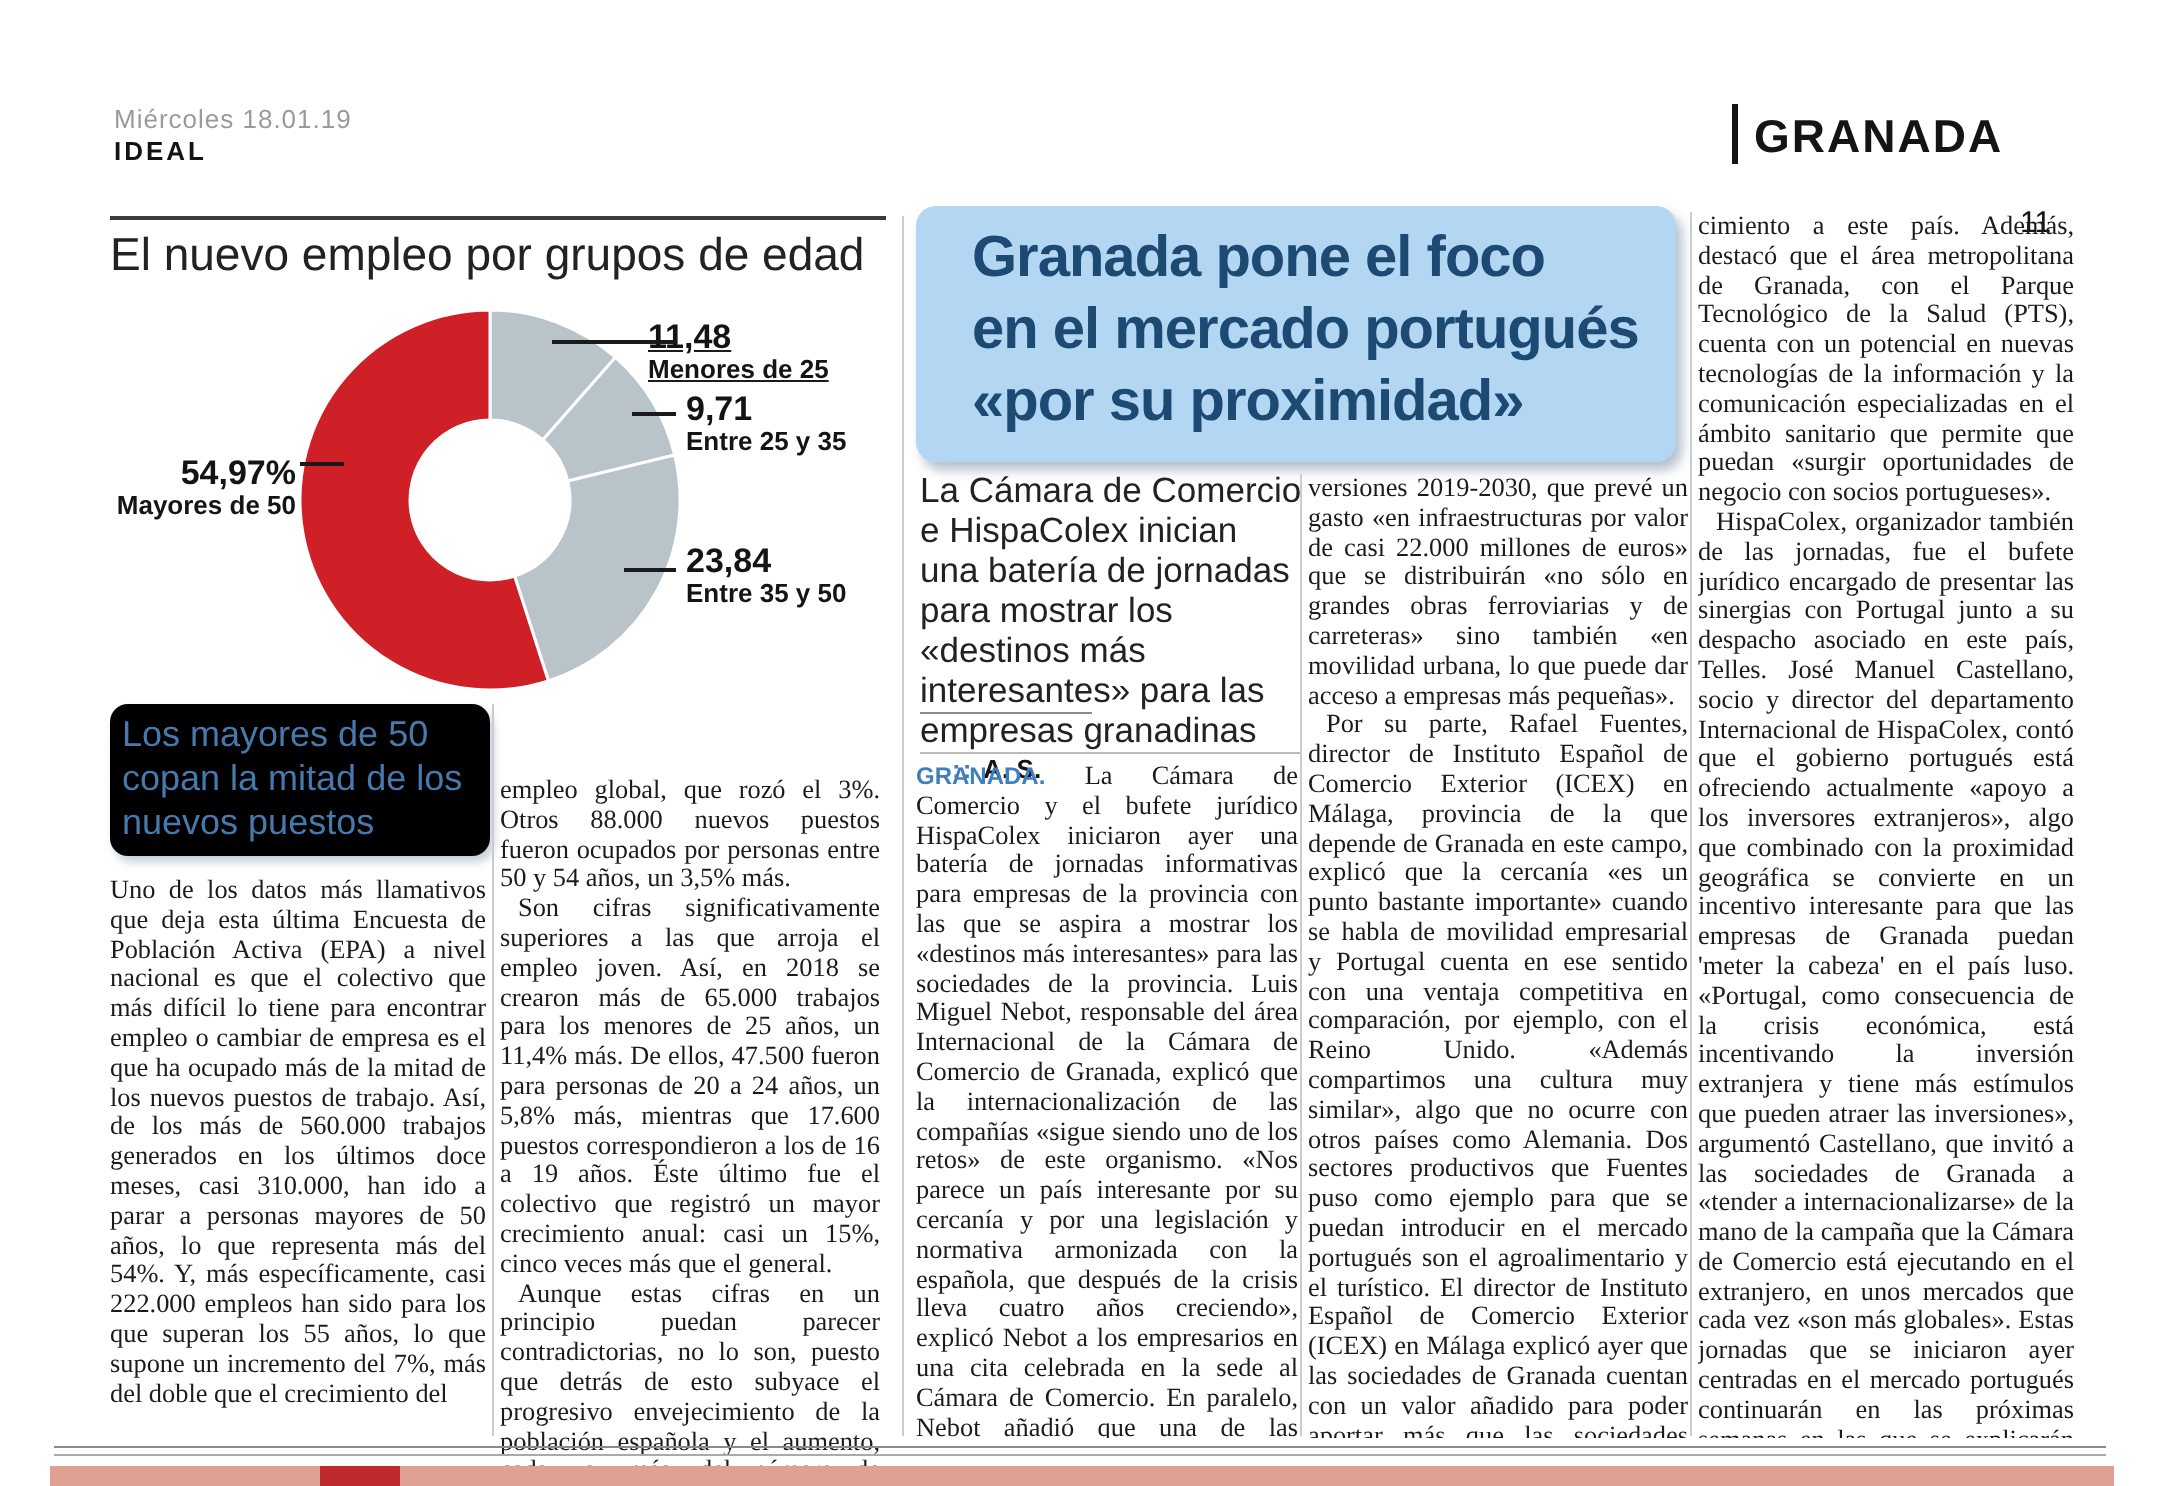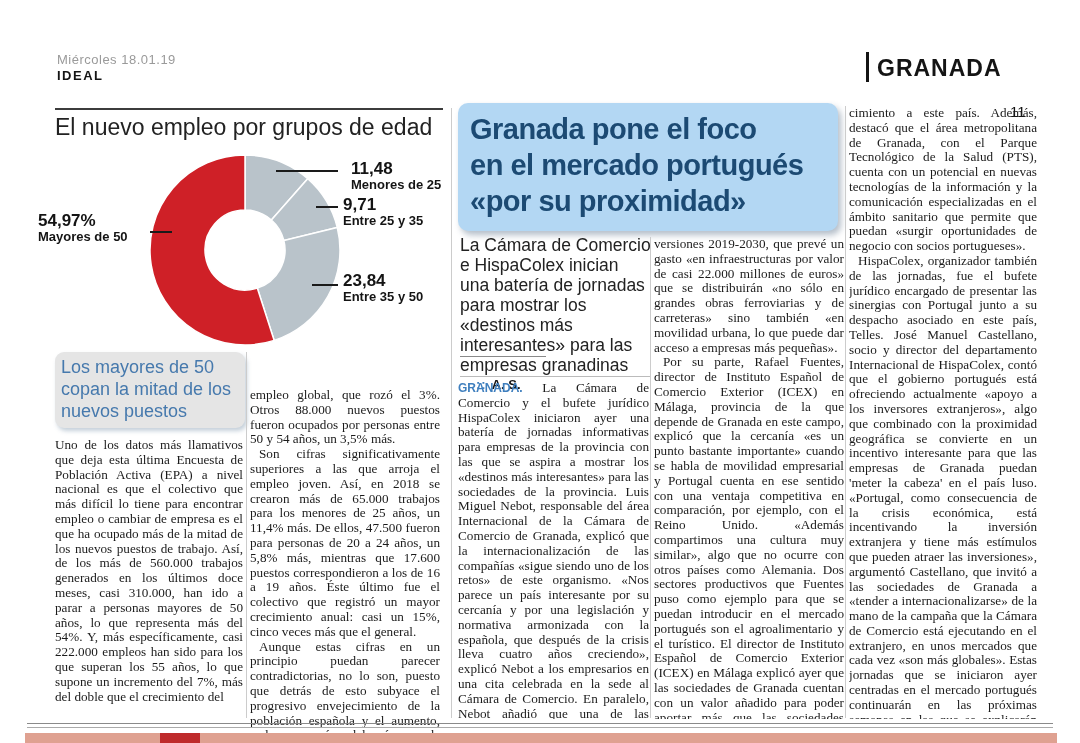--- a/index.html
+++ b/index.html
@@ -13,48 +13,48 @@
   .section-name{position:absolute;left:877px;top:55px;font-size:23px;font-weight:bold;color:#141414;letter-spacing:1px;}
   .page-number{position:absolute;left:1010px;top:58px;font-size:15px;font-weight:normal;color:#141414;margin-top:45px;}
 
   
   .module-rule{position:absolute;left:55px;top:108px;width:388px;height:2px;background:#3c3c3c;}
   .chart-title{position:absolute;left:55px;top:114px;font-size:23px;font-weight:400;color:#222;text-align:center;}
   .donut-wrap{position:absolute;left:145px;top:150px;width:200px;height:200px;}
   .clabel{position:absolute;line-height:1.05;}
   .clabel .val{font-size:17px;font-weight:bold;color:#141414;}
   .clabel .sub{font-size:13px;font-weight:bold;color:#141414;}
-  .cl0{left:351px;top:160px;}
+  .cl0{left:324px;top:160px;text-decoration:underline;}
   .cl1{left:343px;top:196px;}
   .cl2{left:343px;top:272px;}
-  .cl3{left:38px;top:212px;width:110px;}
+  .cl3{left:38px;top:228px;width:110px;text-align:right;}
   .leader{position:absolute;height:2px;background:#1a1a1a;}
   .ld0{left:276px;top:170px;width:62px;}
   .ld1{left:316px;top:206px;width:22px;}
   .ld2{left:312px;top:284px;width:26px;}
   .ld3{left:150px;top:231px;width:22px;}
 
-  .subhead-box{position:absolute;left:55px;top:352px;width:190px;height:76px;background:#e5e5e5;
+  .subhead-box{position:absolute;left:55px;top:352px;width:190px;height:76px;background:#000000;
                border-radius:9px;box-shadow:2px 3px 4px rgba(90,120,150,.35);
                padding:4px 0 0 6px;box-sizing:border-box;}
   .subhead-box div{font-size:18px;line-height:22px;color:#4679ad;white-space:nowrap;}
 
   
   .bodycol{position:absolute;overflow:hidden;font-family:"Liberation Serif",serif;
            font-size:13.2px;line-height:14.8px;text-align:justify;color:#1b1b1b;hyphens:auto;}
   .bodycol p{margin:0;}
   .bodycol p + p{text-indent:9px;}
 
   .mcolA{left:55px;top:438px;width:188px;height:282px;}
   .mcolB{left:250px;top:352px;width:190px;height:368px;margin-top:36px;}
 
   
   .headline-box{position:absolute;left:458px;top:103px;width:380px;height:128px;background:#b3d7f3;
                 border-radius:10px;box-shadow:3px 4px 6px rgba(40,70,100,.35);
-                padding:8px 0 0 12px;box-sizing:border-box;}
+                padding:8px 0 0 28px;box-sizing:border-box;}
   .headline-box div{font-size:29px;line-height:36px;font-weight:bold;color:#1c4a73;
                     letter-spacing:-.5px;white-space:nowrap;}
   .lead{position:absolute;left:460px;top:235px;width:192px;font-size:17.5px;line-height:20px;
         color:#222;}
   .lead-rule{position:absolute;left:460px;top:356px;width:86px;height:1px;background:#8a8a8a;}
   .byline{position:absolute;left:460px;top:361px;font-size:13px;font-weight:bold;color:#141414;margin:16px;}
   .byline-marker{color:#3f7fbe;margin-right:5px;letter-spacing:1px;}
   .byline-rule{position:absolute;left:460px;top:376px;width:190px;height:1px;background:#bbb;}
 
   .acol1{left:458px;top:381px;width:191px;height:338px;}

